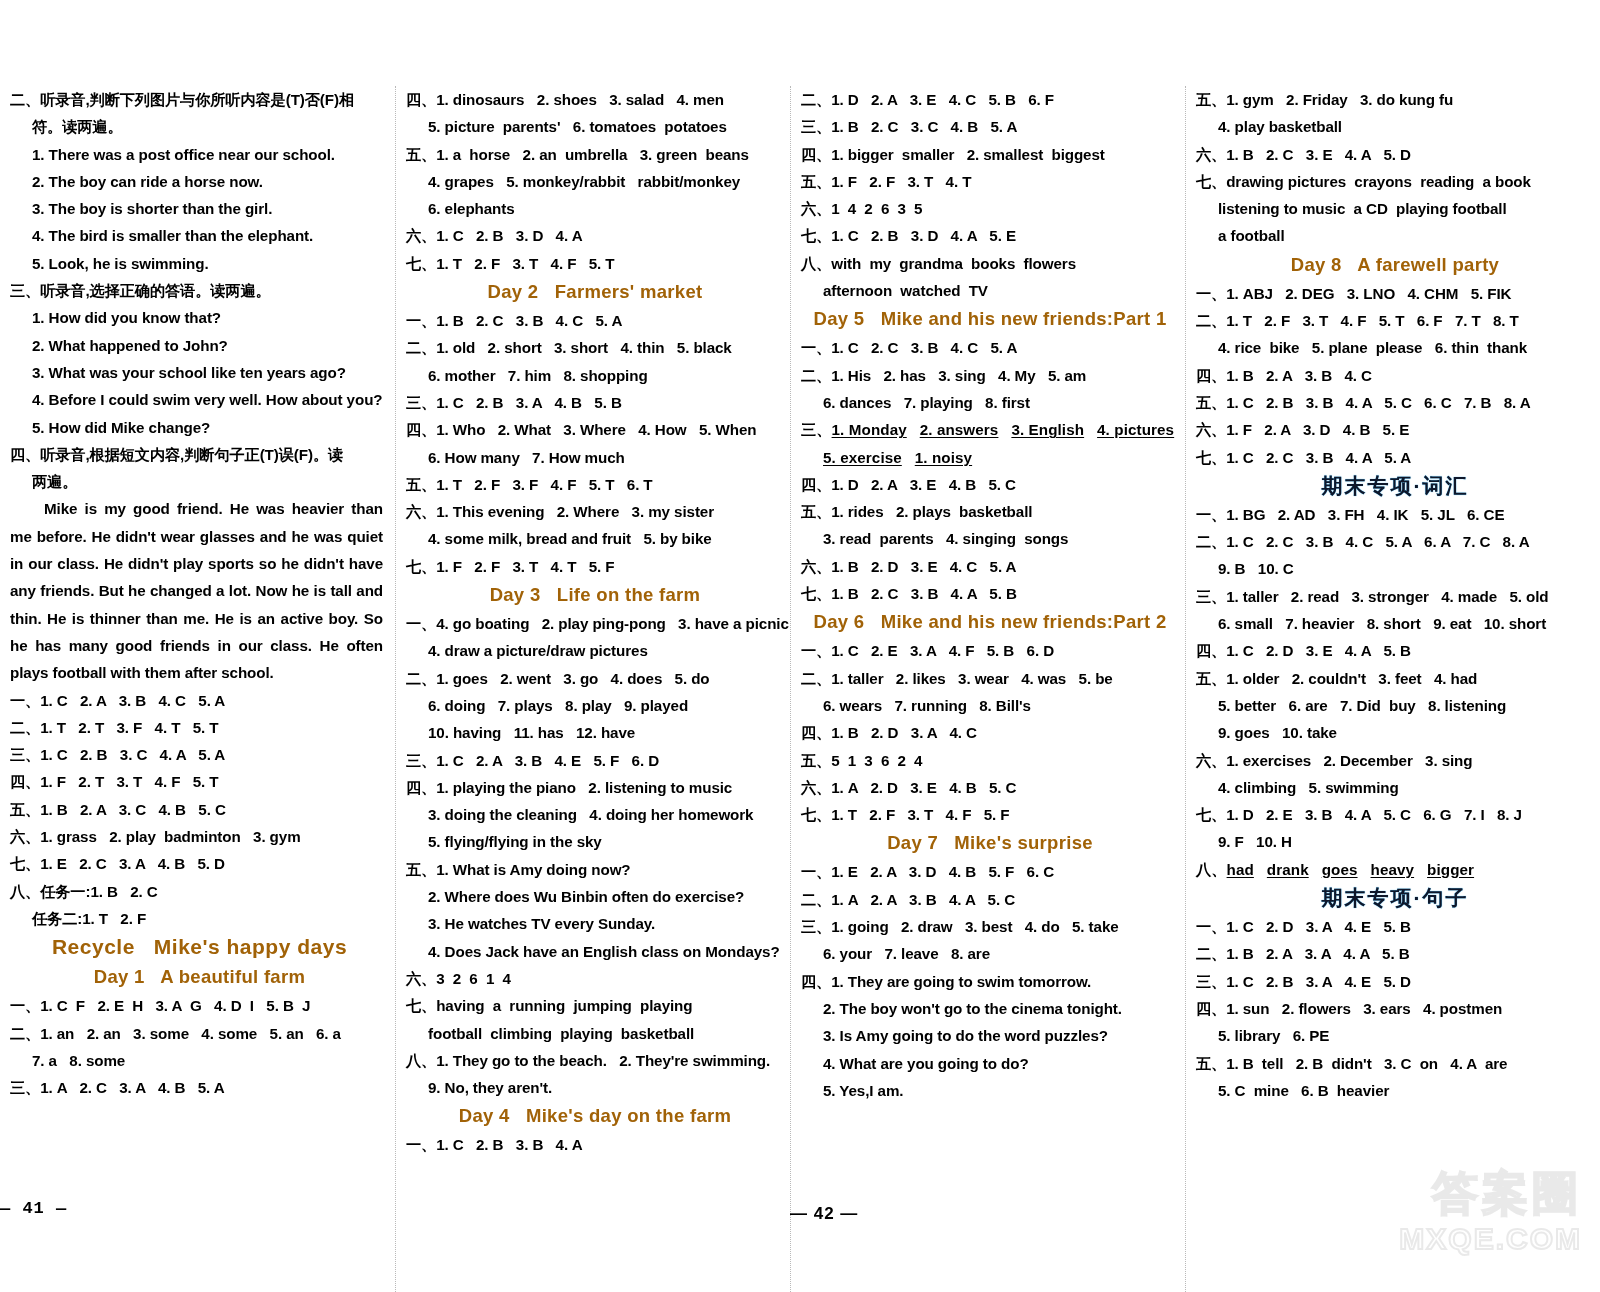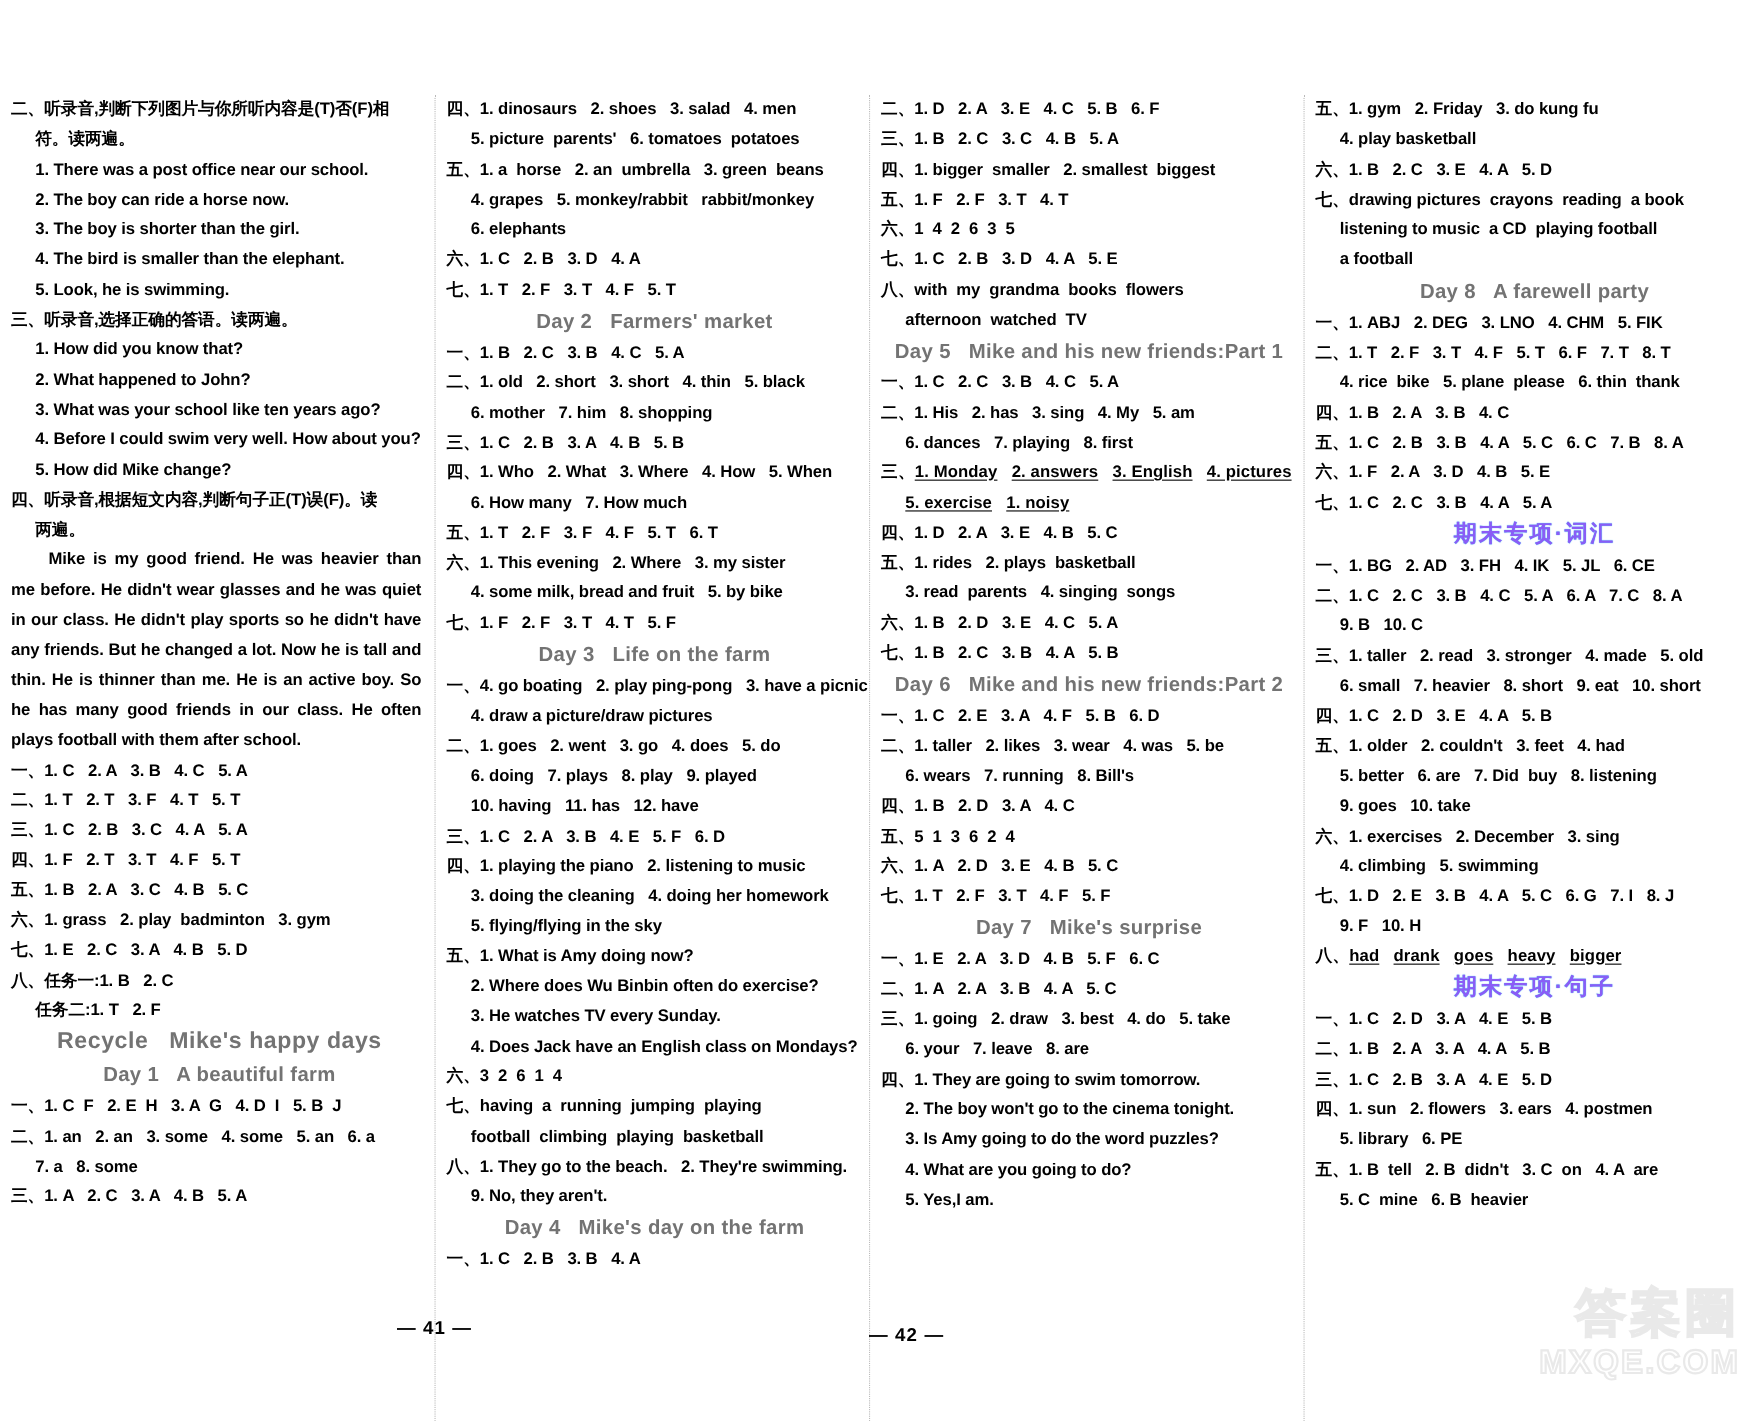--- a/index.html
+++ b/index.html
@@ -42,46 +42,46 @@
   .para{
     font-size:15.2px;
     line-height:27.3px;
     font-weight:700;
     text-align:justify;
     text-indent:34px;
     padding-right:6px;
     letter-spacing:-0.1px;
   }
   .heading{
-    color:#737373;
+    color:#a16207;
     font-weight:700;
     text-align:center;
     font-size:18.5px;
     line-height:30px;
     white-space:pre;
     letter-spacing:0.3px;
   }
   .heading.big{
     font-size:21px;
     letter-spacing:0.5px;
   }
   .heading.cn{
-    color:#8b5cf6;
+    color:#0f172a;
     font-size:21px;
     letter-spacing:2px;
     text-shadow:0 0 1px #1aa7ef;
   }
   .u{text-decoration:underline;text-underline-offset:2px;}
   .pagenum{
     position:absolute;
     font-size:17px;
     font-weight:700;
     letter-spacing:1px;
   }
-  #pagenum-left{left:0;right:0;bottom:74px;text-align:center;width:790px;}
+  #pagenum-left{left:0;right:0;bottom:74px;text-align:left;width:790px;font-family:Liberation Mono, monospace;}
   #pagenum-right{left:790px;width:790px;bottom:68px;text-align:left;}
   .watermark{
     position:absolute;
     right:18px;bottom:8px;
     width:230px;height:120px;
     opacity:.55;
     pointer-events:none;
   }
   .wm-cn{
     font-size:46px;

